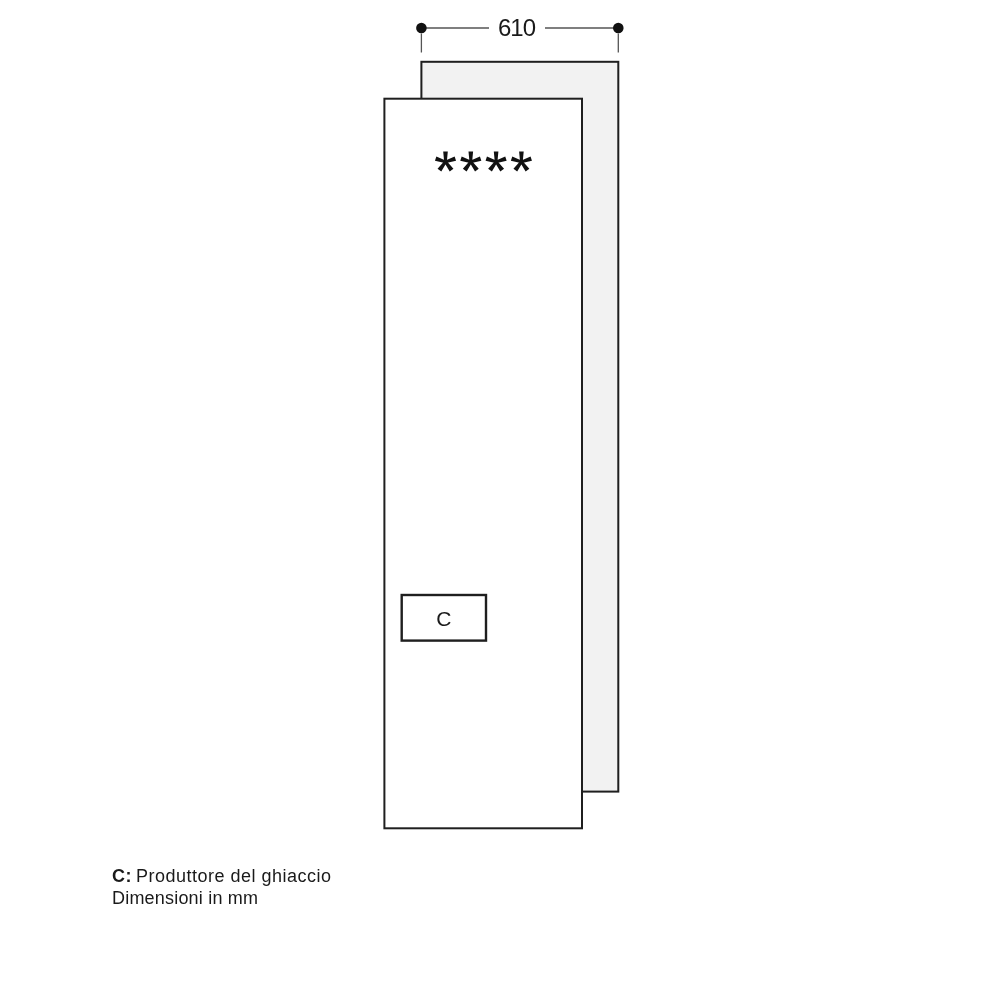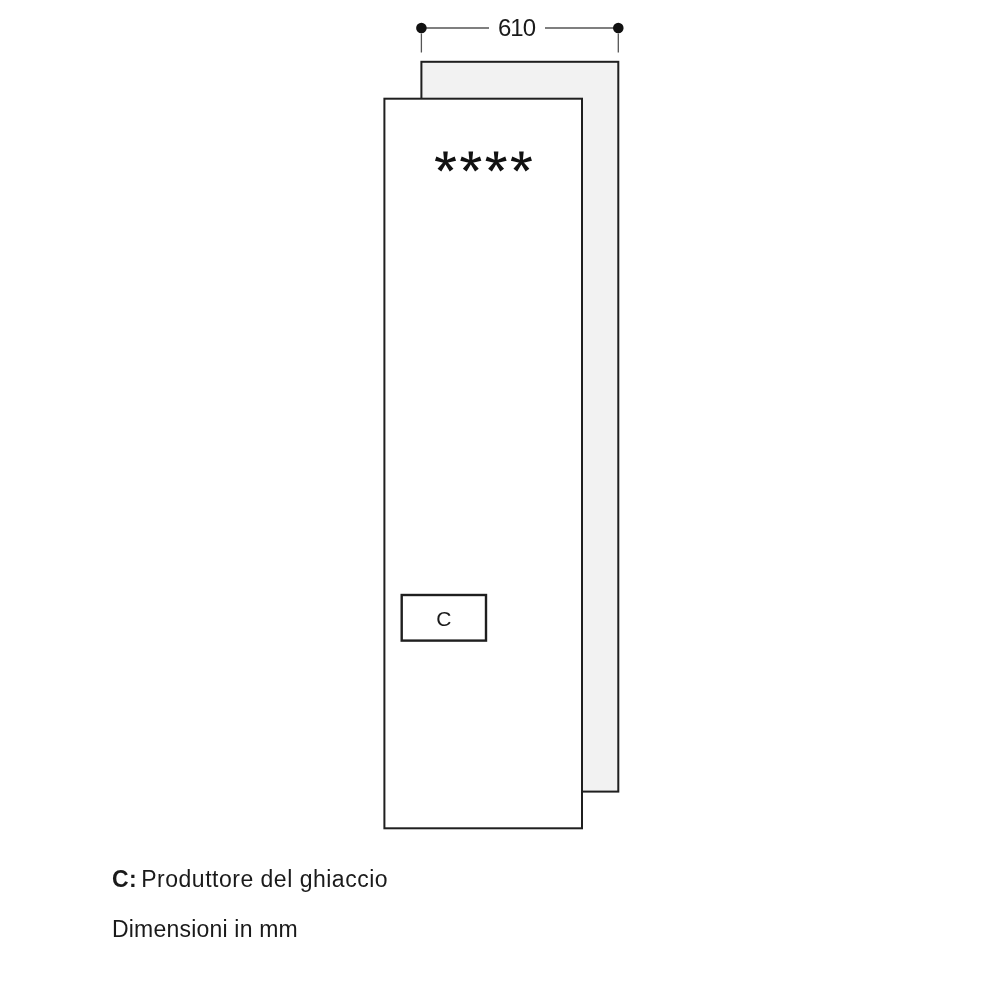--- a/index.html
+++ b/index.html
@@ -1,17 +1,17 @@
 <!DOCTYPE html>
 <html><head>
 <meta charset="utf-8">
 <style>
   html,body{margin:0;padding:0;background:#ffffff;}
   body{width:1000px;height:1000px;position:relative;font-family:"Liberation Sans",sans-serif;}
-  .legend{position:absolute;left:112px;color:#1a1a1a;font-size:23px;letter-spacing:0.5px;}
+  .legend{position:absolute;left:112px;color:#1a1a1a;font-size:18px;letter-spacing:0.5px;}
 </style>
 </head>
 <body>
 
 <svg width="1000" height="1000" viewBox="0 0 1000 1000" style="position:absolute;left:0;top:0;" xmlns="http://www.w3.org/2000/svg">
 
   <rect x="421.4" y="61.8" width="196.9" height="729.8" fill="#f2f2f2" stroke="#1f1f1f" stroke-width="2"></rect>
 
   <rect x="384.4" y="98.7" width="197.6" height="729.6" fill="#ffffff" stroke="#1f1f1f" stroke-width="2"></rect>
 
@@ -49,13 +49,13 @@
       <circle r="1.7" fill="#111111"></circle>
   </g>
 
   <rect x="401.7" y="595" width="84.3" height="45.6" fill="#ffffff" stroke="#1f1f1f" stroke-width="2.4"></rect>
 
   <text x="443.8" y="625.5" font-size="21" fill="#1a1a1a" text-anchor="middle" font-family="Liberation Sans, sans-serif">C</text>
 </svg>
 
 <div class="legend" style="top:866px;"><b>C:</b><span style="margin-left:4px;">Produttore del ghiaccio</span></div>
 
-<div class="legend" style="top:916px;letter-spacing:0.2px;">Dimensioni in mm</div>
+<div class="legend" style="top:888px;letter-spacing:0.2px;">Dimensioni in mm</div>
 
 </body></html>

